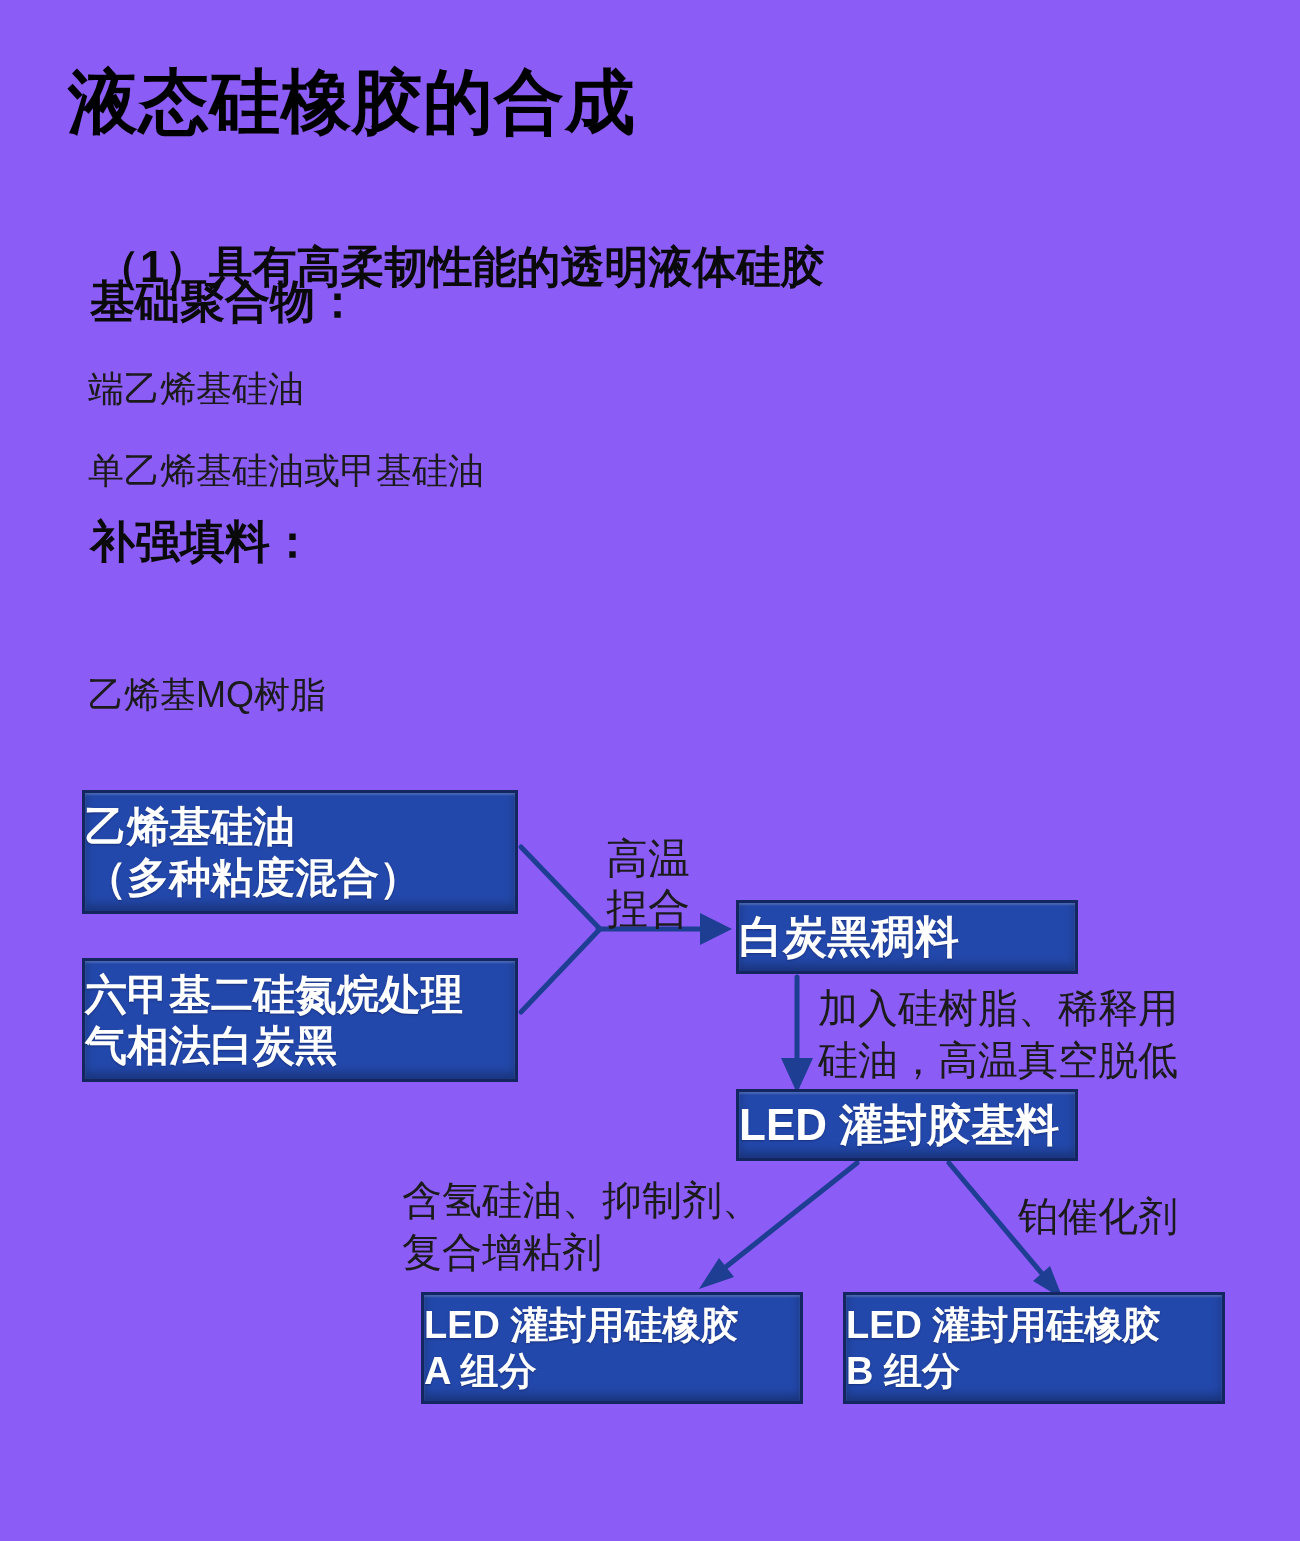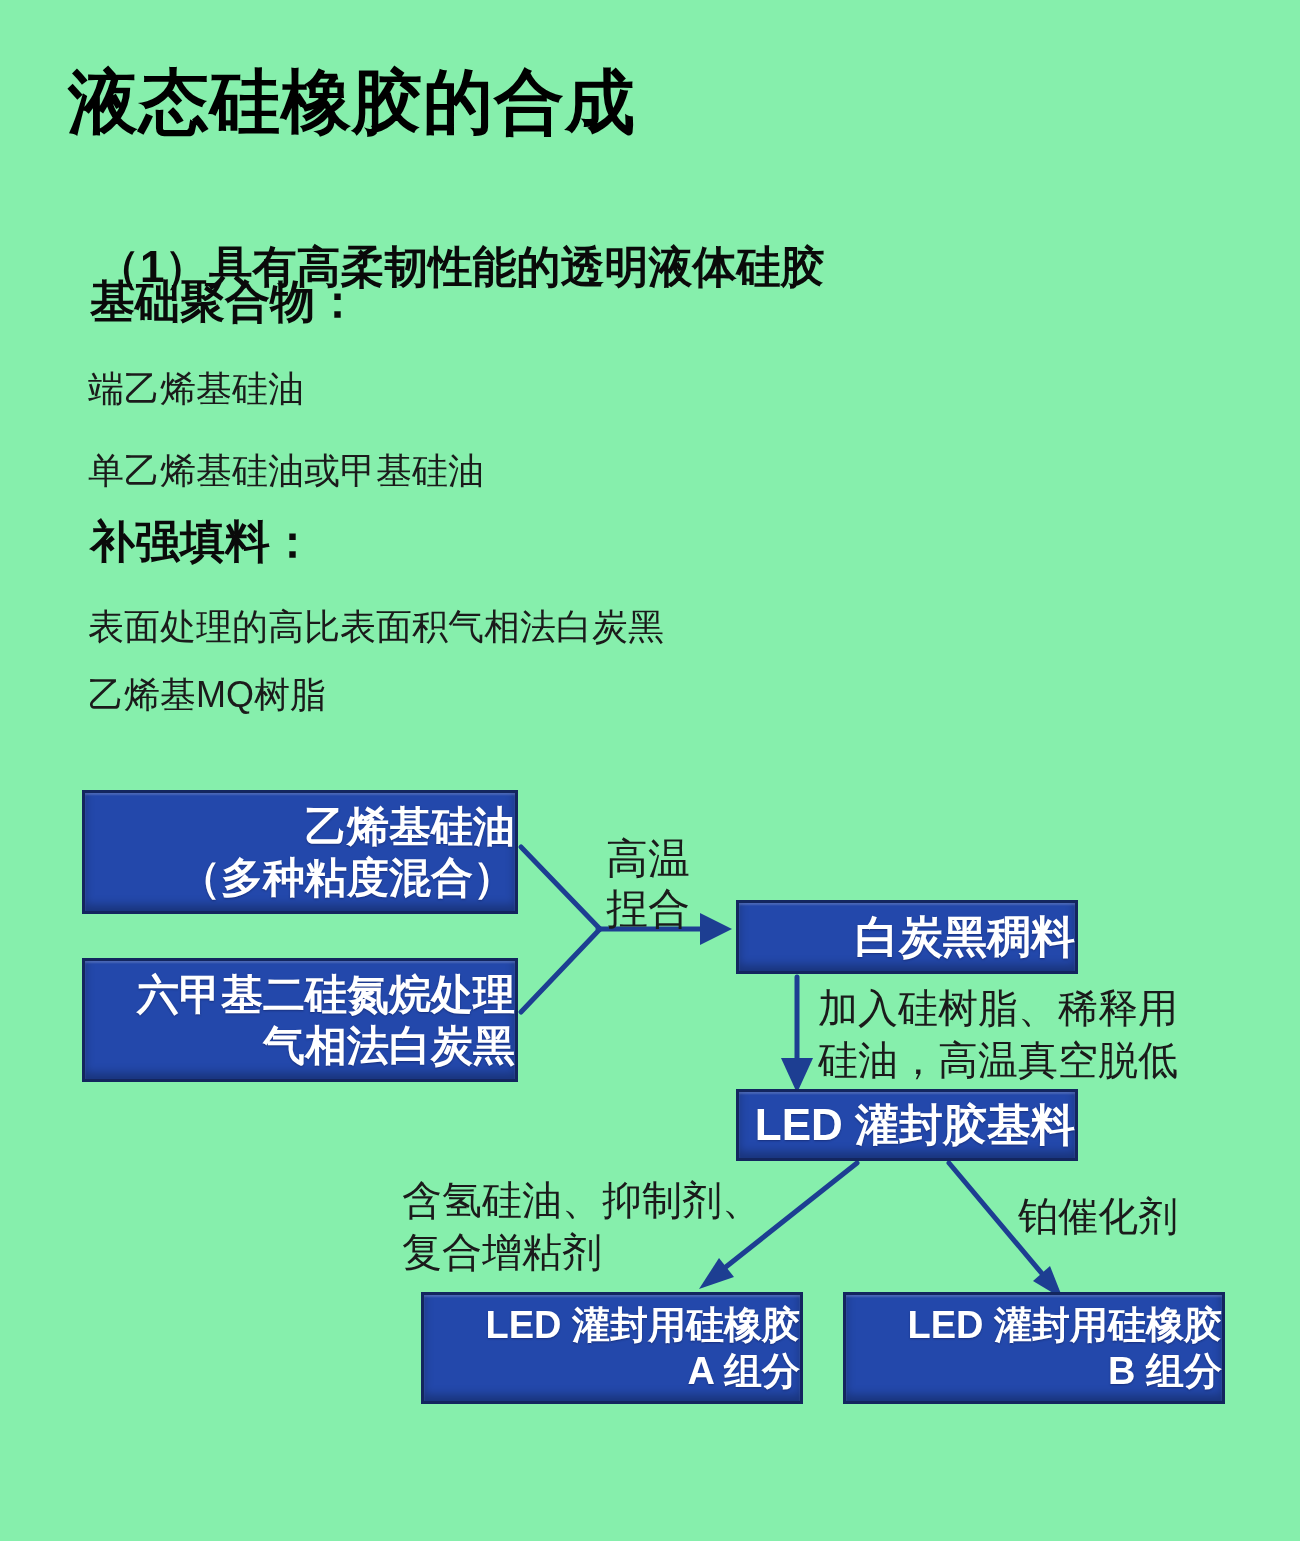--- a/index.html
+++ b/index.html
@@ -3,37 +3,37 @@
 <meta charset="utf-8">
 <style>
   :root{
     --box-fill:#2348ab;
     --box-border:#13265f;
     --box-text:#ffffff;
     --arrow:#1d3e92;
   }
   html,body{margin:0;padding:0;background:#ffffff;}
   .page{
-    position:relative;width:1300px;height:1541px;background:#86efac;
+    position:relative;width:1300px;height:1541px;background:#8b5cf6;
     font-family:"Liberation Sans", sans-serif;color:#111;overflow:hidden;
   }
   
   .t-title{position:absolute;left:68px;top:56px;font-size:70px;font-weight:bold;color:#000;letter-spacing:1px;white-space:nowrap;}
   .t-subtitle{position:absolute;left:96px;top:194px;font-size:44px;font-weight:bold;color:#0a0a0a;white-space:nowrap;margin-top:44px;}
   .t-h{position:absolute;left:90px;font-size:45px;font-weight:bold;color:#0a0a0a;white-space:nowrap;}
   .base-h{top:272px}
   .filler-h{top:512px}
   .t-line{position:absolute;left:88px;font-size:36px;color:#1b1b1b;white-space:nowrap;margin-top:11px;}
   .item-a{top:354px}
   .item-b{top:436px}
   .item-c{top:592px}
   .item-d{top:660px}
   
   .fc-box{
-    position:absolute;display:flex;flex-direction:column;align-items:flex-end;justify-content:center;
+    position:absolute;display:flex;flex-direction:column;align-items:flex-start;justify-content:center;
     text-align:center;background:var(--box-fill);border:3px solid var(--box-border);
     color:var(--box-text);font-weight:bold;line-height:1.22;white-space:nowrap;
     box-shadow:inset 0 2px 2px rgba(255,255,255,.18), inset 0 -6px 10px rgba(0,0,0,.28);
     text-shadow:0 1px 2px rgba(0,0,40,.35);
   }
   .b-vinyl{left:82px;top:790px;width:430px;height:118px;font-size:42px}
   .b-silica{left:82px;top:958px;width:430px;height:118px;font-size:42px}
   .b-paste{left:736px;top:900px;width:336px;height:68px;font-size:44px}
   .b-base{left:736px;top:1089px;width:336px;height:66px;font-size:44px}
   .b-compa{left:421px;top:1292px;width:376px;height:106px;font-size:38px}
@@ -56,21 +56,20 @@
 <div class="page">
 
   <div class="t-title">液态硅橡胶的合成</div>
   <div class="t-subtitle">（1）具有高柔韧性能的透明液体硅胶</div>
 
   <div class="t-h base-h">基础聚合物：</div>
   <div class="t-line item-a">端乙烯基硅油</div>
   <div class="t-line item-b">单乙烯基硅油或甲基硅油</div>
 
   <div class="t-h filler-h">补强填料：</div>
-  <div class="t-line item-c">表面处理的高比表面积气相法白炭黑</div>
   <div class="t-line item-d">乙烯基MQ树脂</div>
 
   <svg class="arrows" viewBox="0 0 1300 1541" aria-hidden="true">
     <line class="arrow-shaft" x1="521" y1="847" x2="600" y2="929"></line>
     <line class="arrow-shaft" x1="521" y1="1012" x2="600" y2="929"></line>
     <line class="arrow-shaft" x1="598" y1="929" x2="700" y2="929"></line>
     <polygon class="arrow-head" points="700,913 732,929 700,945"></polygon>
     <line class="arrow-shaft" x1="797" y1="977" x2="797" y2="1062"></line>
     <polygon class="arrow-head" points="781,1058 813,1058 797,1093"></polygon>
     <line class="arrow-shaft" x1="857" y1="1163" x2="722" y2="1270"></line>

